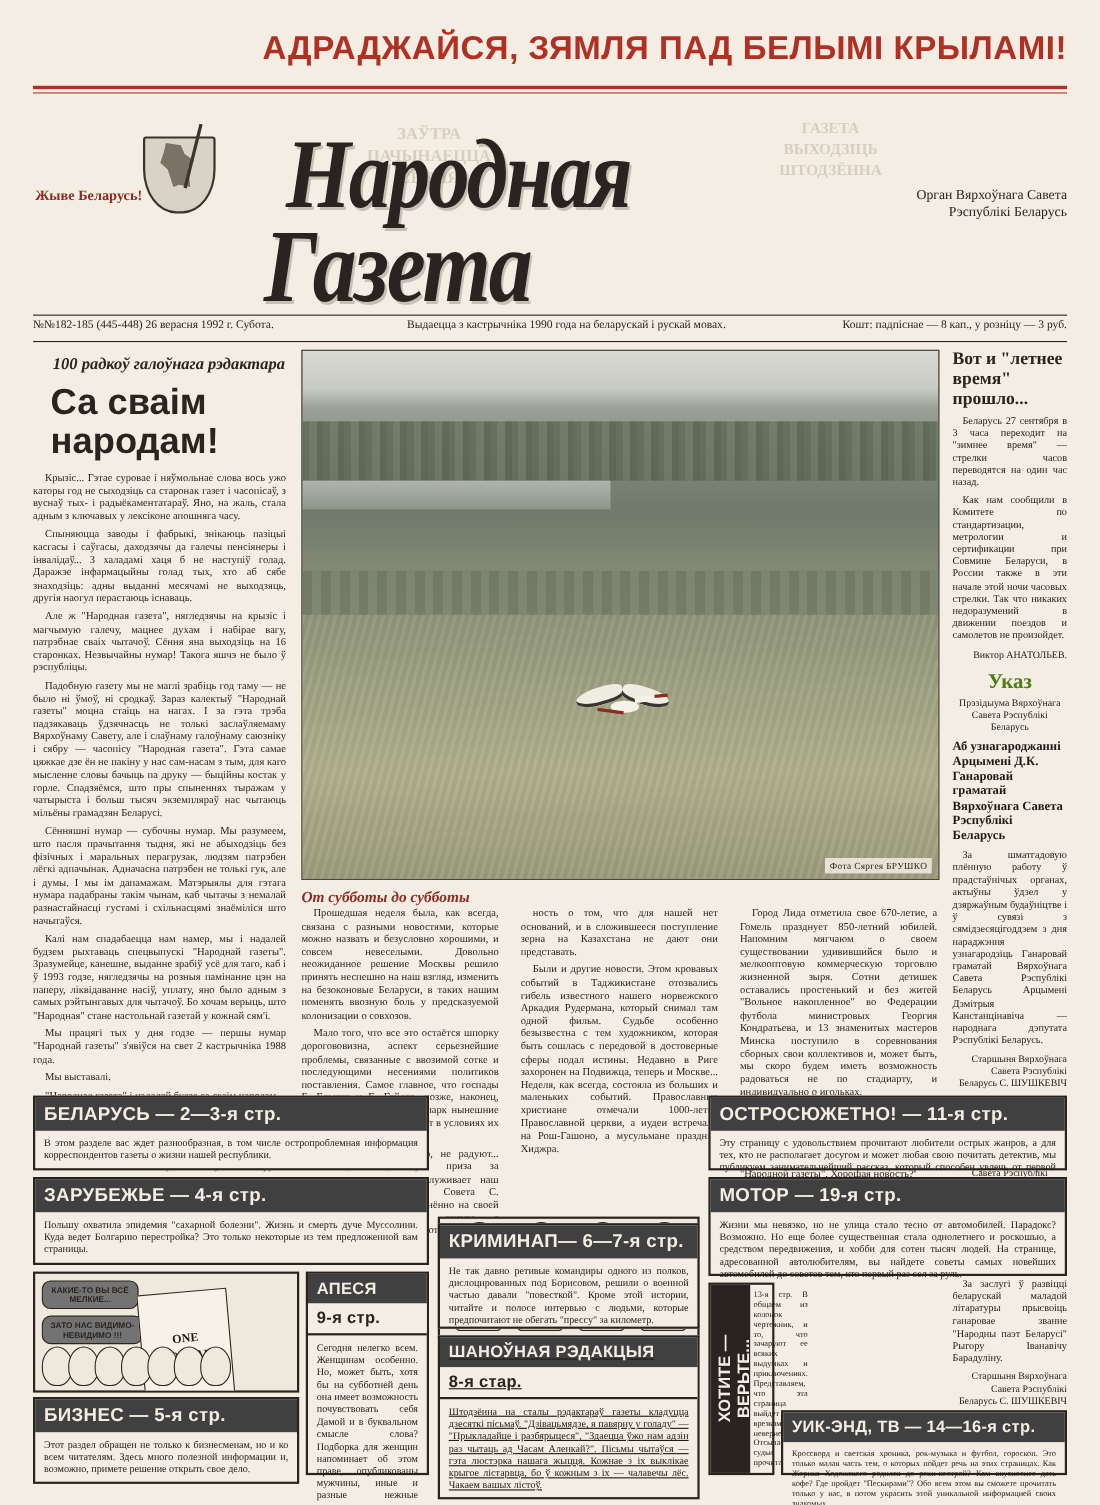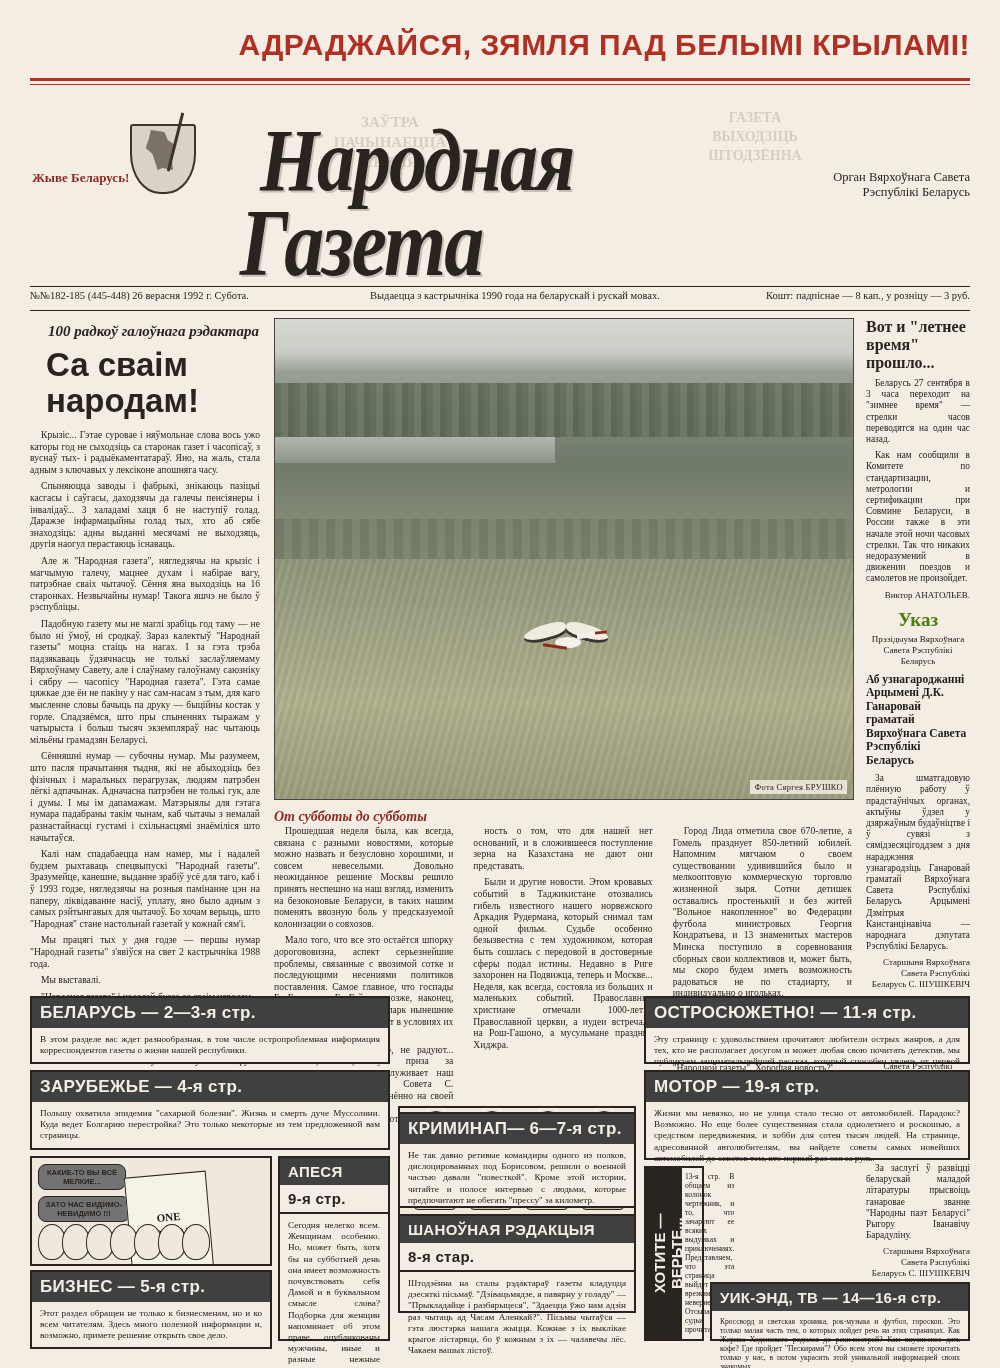--- a/index.html
+++ b/index.html
@@ -474,21 +474,21 @@
             <div class="head"></div>
           </div>
       </div>
     </div>
 
     <div class="box" style="left:368px;top:116px;width:238px;height:96px;">
       <div class="bar">КРИМИНАП— 6—7-я стр.</div>
       <div class="boxtxt">Не так давно ретивые командиры одного из полков, дислоцированных под Борисовом, решили о военной частью давали "повесткой". Кроме этой истории, читайте и полосе интервью с людьми, которые предпочитают не обегать "прессу" за километр.</div>
     </div>
 
-    <div class="box" style="left:368px;top:218px;width:238px;height:99px;">
+    <div class="box" style="left:368px;top:218px;width:238px;height:149px;text-decoration:underline;">
       <div class="bar sm">ШАНОЎНАЯ РЭДАКЦЫЯ</div>
       <div class="bar sm" style="background:#f3ede3;color:#2a2420;border-bottom:2px solid #2a2420;">8-я стар.</div>
       <div class="boxtxt">Штодзённа на сталы рэдактараў газеты кладуцца дзесяткі пісьмаў. "Дзівацьмядзе, я павярну у голаду" — "Прыкладайце і разбярыцеся", "Здаецца ўжо нам адзін раз чытаць ад Часам Аленкай?". Пісьмы чытаўся — гэта люстэрка нашага жыцця. Кожнае з іх выклікае крыгое лістарвца, бо ў кожным з іх — чалавечы лёс. Чакаем вашых лістоў.</div>
     </div>
 
     <div class="box" style="left:614px;top:0;width:326px;height:68px;">
       <div class="bar">ОСТРОСЮЖЕТНО! — 11-я стр.</div>
       <div class="boxtxt">Эту страницу с удовольствием прочитают любители острых жанров, а для тех, кто не располагает досугом и может любая свою почитать детектив, мы публикуем занимательнейший рассказ, который способен увлечь от первой до последней строчки.</div>
     </div>
 

